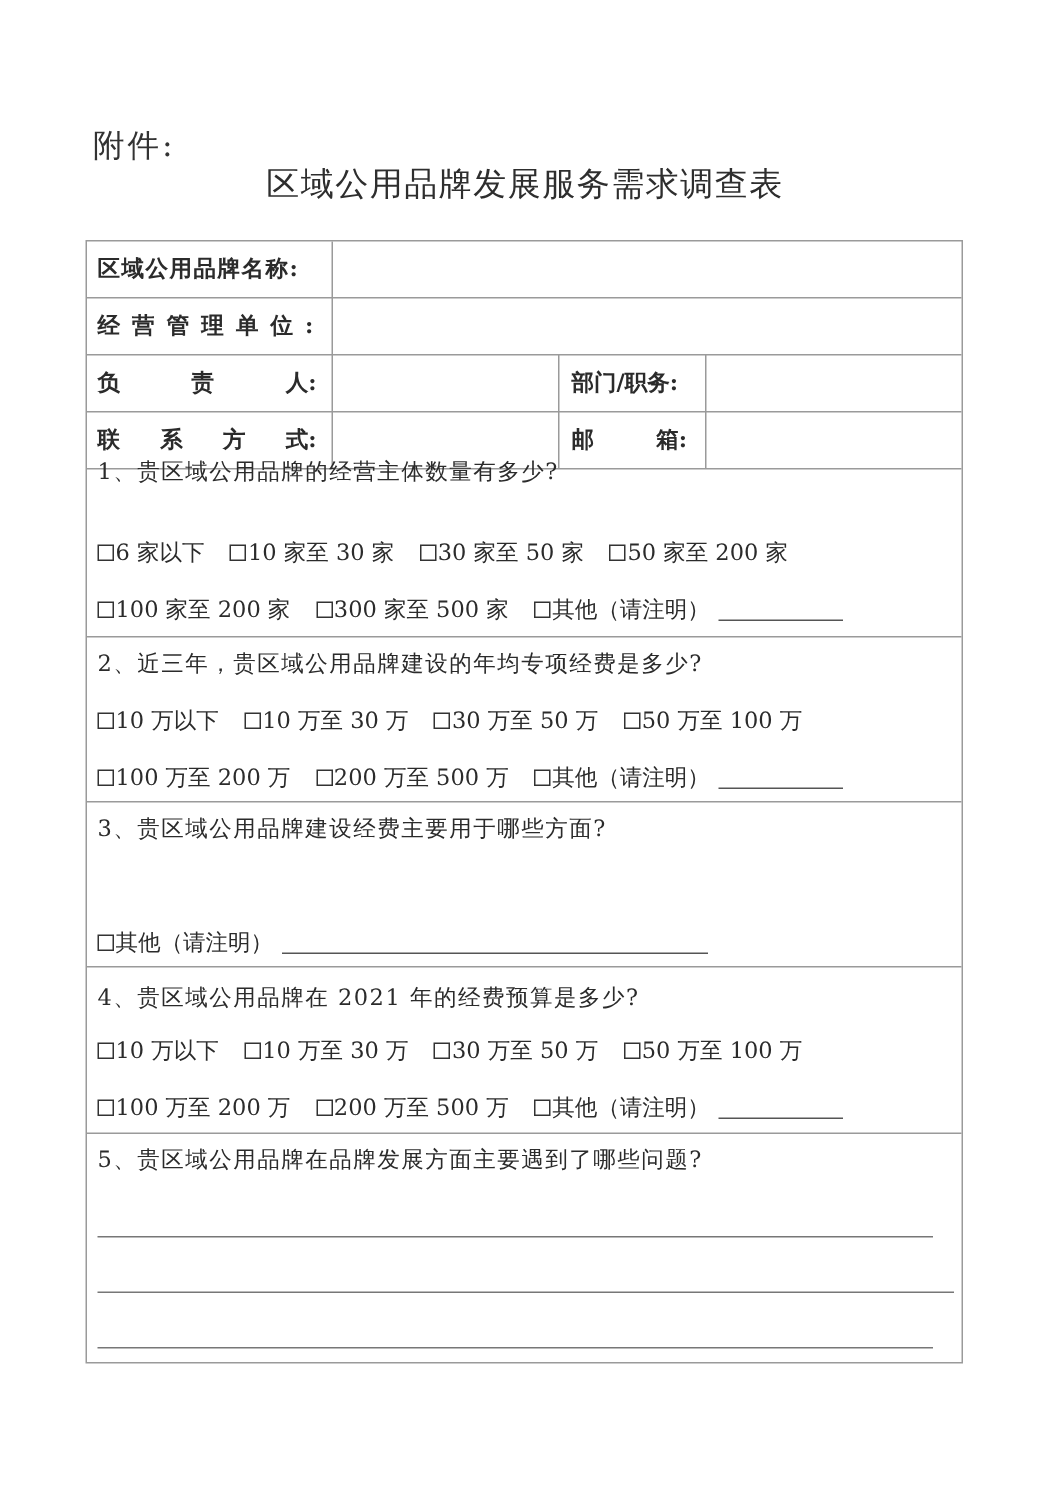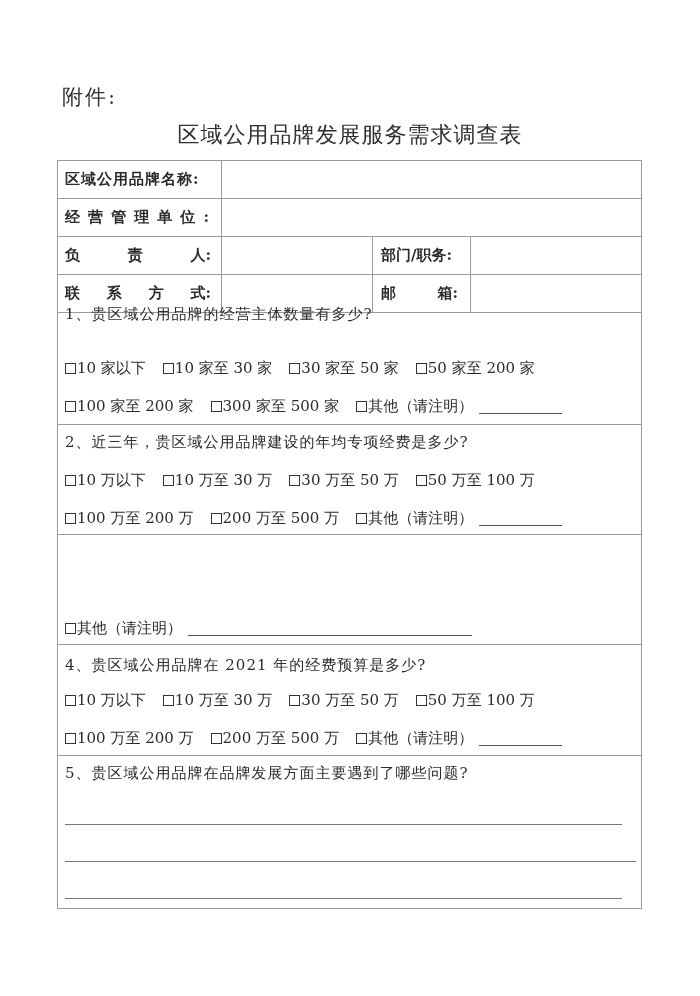--- a/index.html
+++ b/index.html
@@ -1,19 +1,19 @@
 <!DOCTYPE html>
 <html><head>
 <meta charset="utf-8">
 <style>
   html, body { margin:0; padding:0; background:#ffffff; }
   body { width:700px; height:996px; position:relative; overflow:hidden;
          font-family:"DejaVu Serif","Liberation Serif",serif; color:#2b2b2b; }
   .attach { position:absolute; left:62px; top:83px; font-size:21px; letter-spacing:2px; color:#333; }
-  .title { position:absolute; left:0; width:700px; top:120px; text-align:center; font-size:22px; letter-spacing:1px; color:#2e2e2e; padding-left:0;text-decoration:underline; }
+  .title { position:absolute; left:0; width:700px; top:108px; text-align:center; font-size:22px; letter-spacing:1px; color:#2e2e2e; padding-left:0;text-decoration:underline; }
   .title span { display:inline-block; margin-left:0; }
   .tbl { position:absolute; left:57px; top:160px; width:585px; height:749px; border:1.5px solid #9a9a9a; box-sizing:border-box; }
   .hline { position:absolute; left:0; right:0; height:0; border-top:1.5px solid #9a9a9a; }
   .vline { position:absolute; width:0; border-left:1.5px solid #9a9a9a; }
   .lbl { position:absolute; font-size:15px; font-weight:bold; color:#2b2b2b; white-space:nowrap; }
   .lbl.spread { display:flex; justify-content:space-between; }
   .cell { position:absolute; }
   .q { position:absolute; left:7px; font-size:15px; white-space:nowrap; letter-spacing:1px; }
   .opts { position:absolute; left:7px; font-size:15px; white-space:nowrap; display:flex; align-items:center; }
   .opt { display:inline-flex; align-items:center; margin-right:17px; }
@@ -75,21 +75,21 @@
   <div class="lbl spread" style="left:323px; top:123px; width:77px">
     <span>邮</span>
     <span>箱:</span>
   </div>
   <div class="cell" style="left:414px; top:115px; width:168px; height:35px"></div>
 
   <div class="q" style="top:144px">1、贵区域公用品牌的经营主体数量有多少?</div>
   <div class="opts" style="top:198px">
     <span class="opt">
         <span class="box"></span>
-        <span>10 家以下</span>
+        <span>6 家以下</span>
       </span>
     <span class="opt">
         <span class="box"></span>
         <span>10 家至 30 家</span>
       </span>
     <span class="opt">
         <span class="box"></span>
         <span>30 家至 50 家</span>
       </span>
     <span class="opt">
@@ -141,20 +141,21 @@
         <span class="box"></span>
         <span>200 万至 500 万</span>
       </span>
     <span class="opt" style="margin-right:0">
         <span class="box"></span>
         <span>其他（请注明）</span>
         <span class="uline" style="width:83px"></span>
       </span>
   </div>
 
+  <div class="q" style="top:382px">3、贵区域公用品牌建设经费主要用于哪些方面?</div>
   <div class="opts" style="top:458px">
     <span class="opt" style="margin-right:0">
         <span class="box"></span>
         <span>其他（请注明）</span>
         <span class="uline" style="width:284px"></span>
       </span>
   </div>
 
   <div class="q" style="top:495px">4、贵区域公用品牌在 2021 年的经费预算是多少?</div>
   <div class="opts" style="top:530px">

